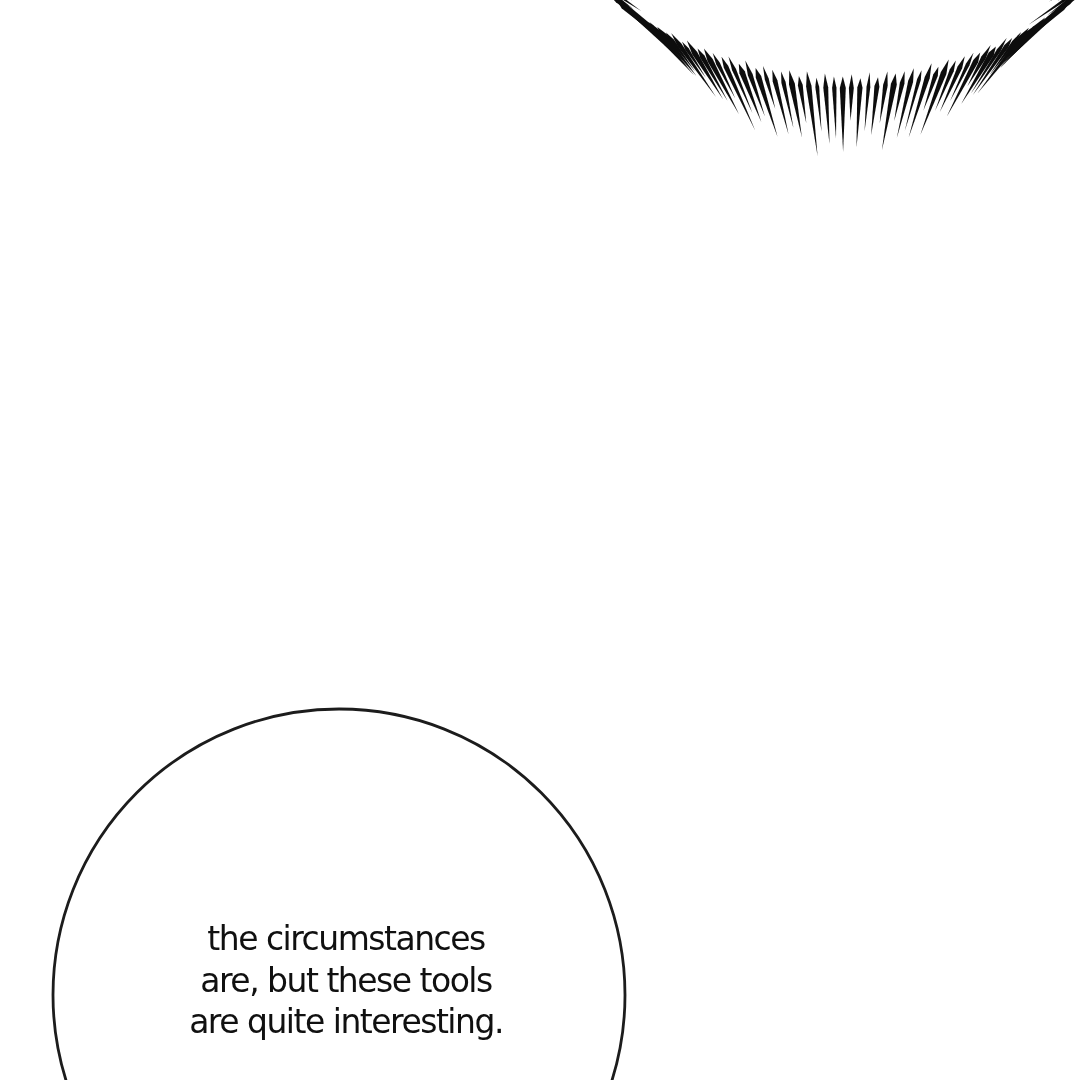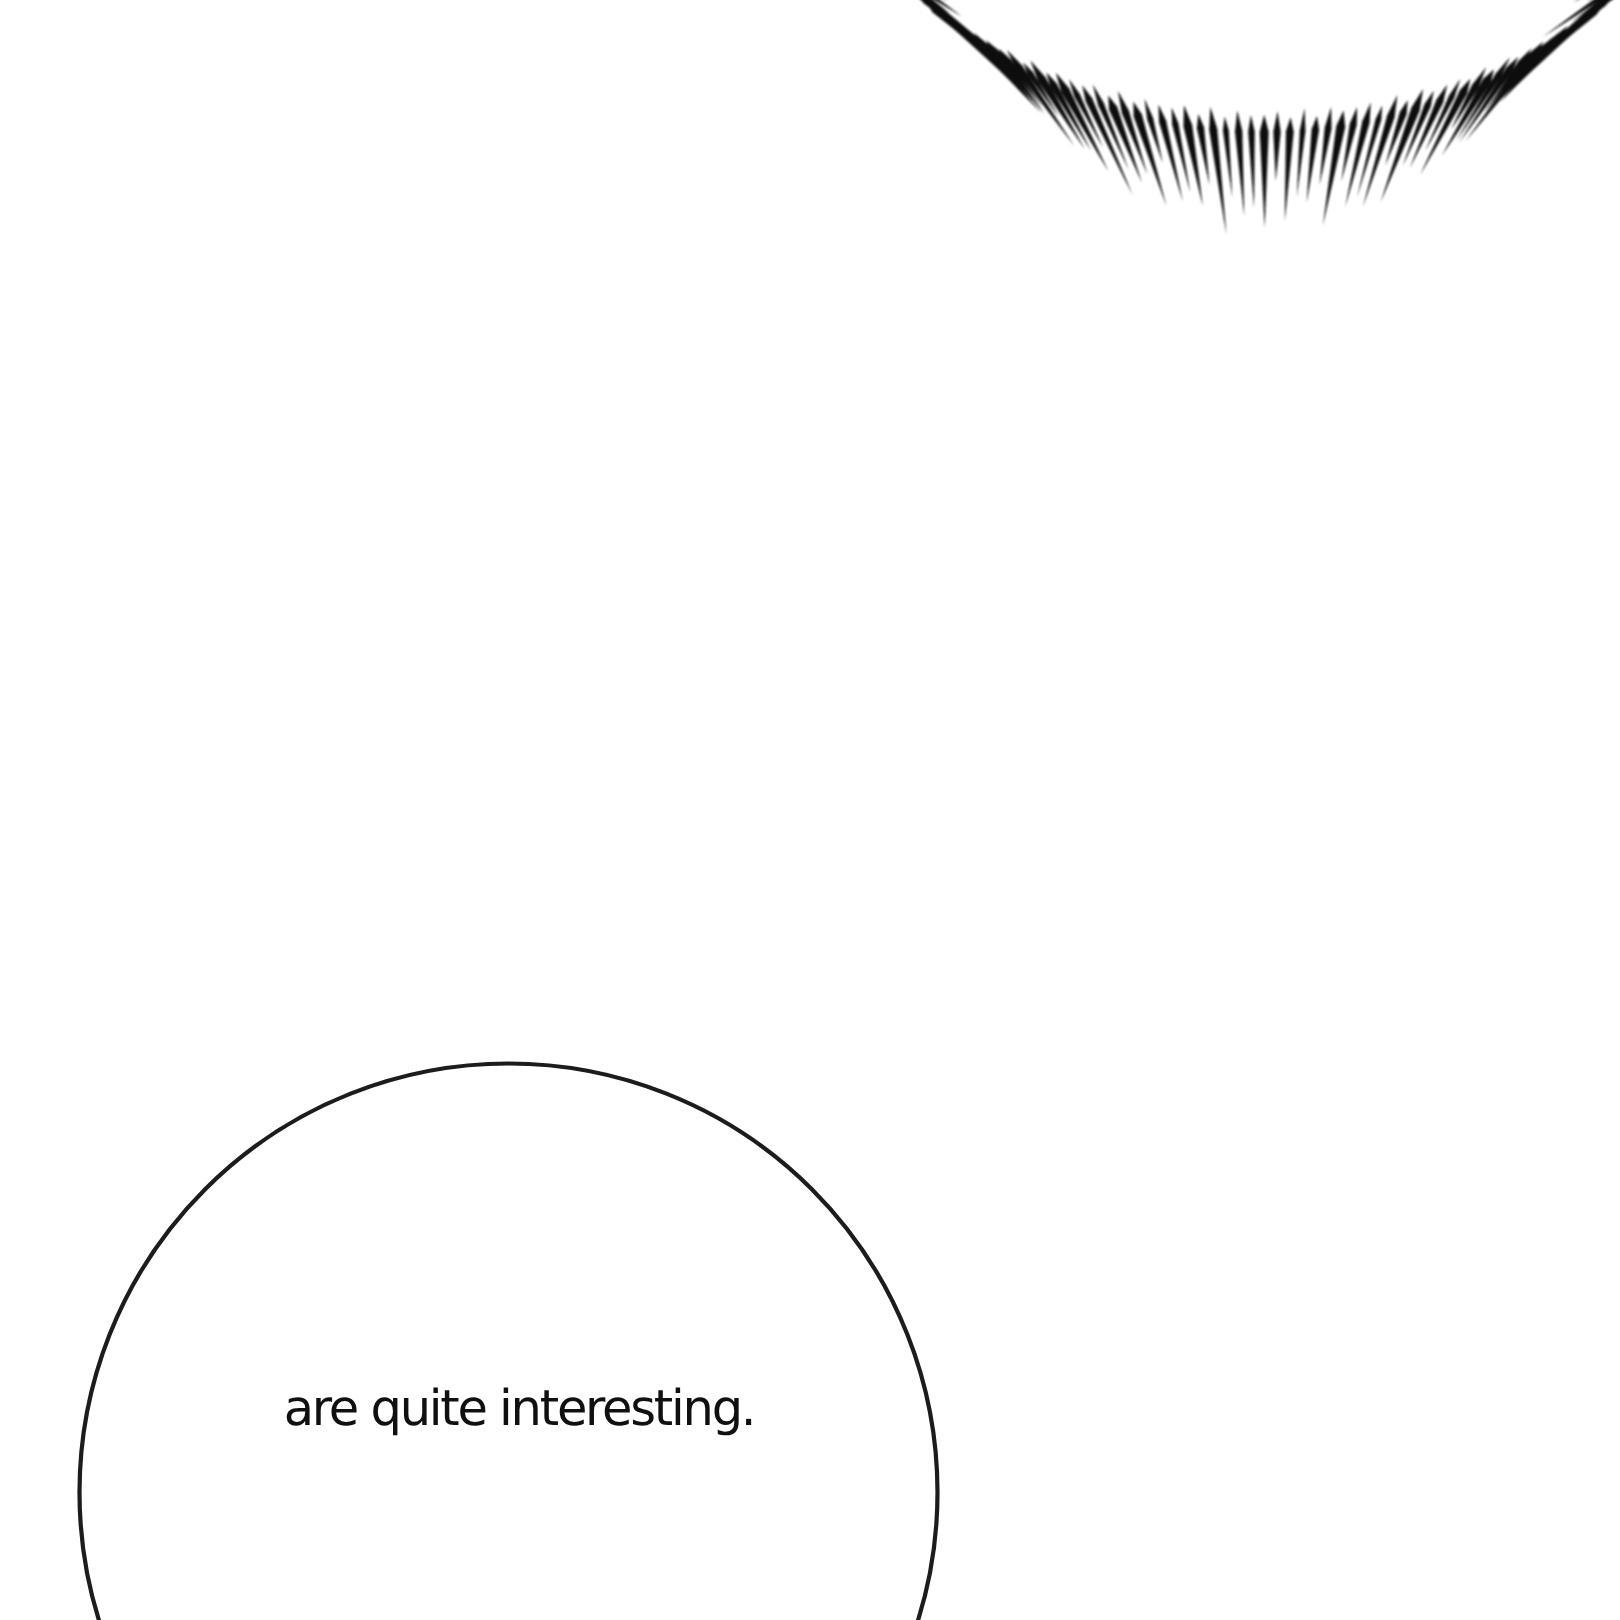--- a/index.html
+++ b/index.html
@@ -121,14 +121,16 @@
       <polygon points="575.0,-37.7 589.3,-32.7 637.4,-0.8 586.2,-27.6" fill="#0f0f0f"></polygon>
       <polygon points="573.6,-41.5 583.4,-38.7 612.3,-20.2 581.2,-34.7" fill="#0f0f0f"></polygon>
     </g>
 
   <path id="ghost-path" fill="none" stroke-linecap="round" d="M 566 957 C 574 992 574 1024 562 1066" stroke="#000000" stroke-opacity="0.07" stroke-width="4"></path>
 
   <circle id="bubble-circle" cx="339" cy="995" r="286" fill="#ffffff" stroke="#1c1c1c" stroke-width="2.8"></circle>
 </svg>
 
 <div class="bubble-text" style="color: rgb(16, 16, 16);">
+  <span class="line">the circumstances</span>
+  <span class="line">are, but these tools</span>
   <span class="line">are quite interesting.</span>
 </div>
 
 </body></html>

